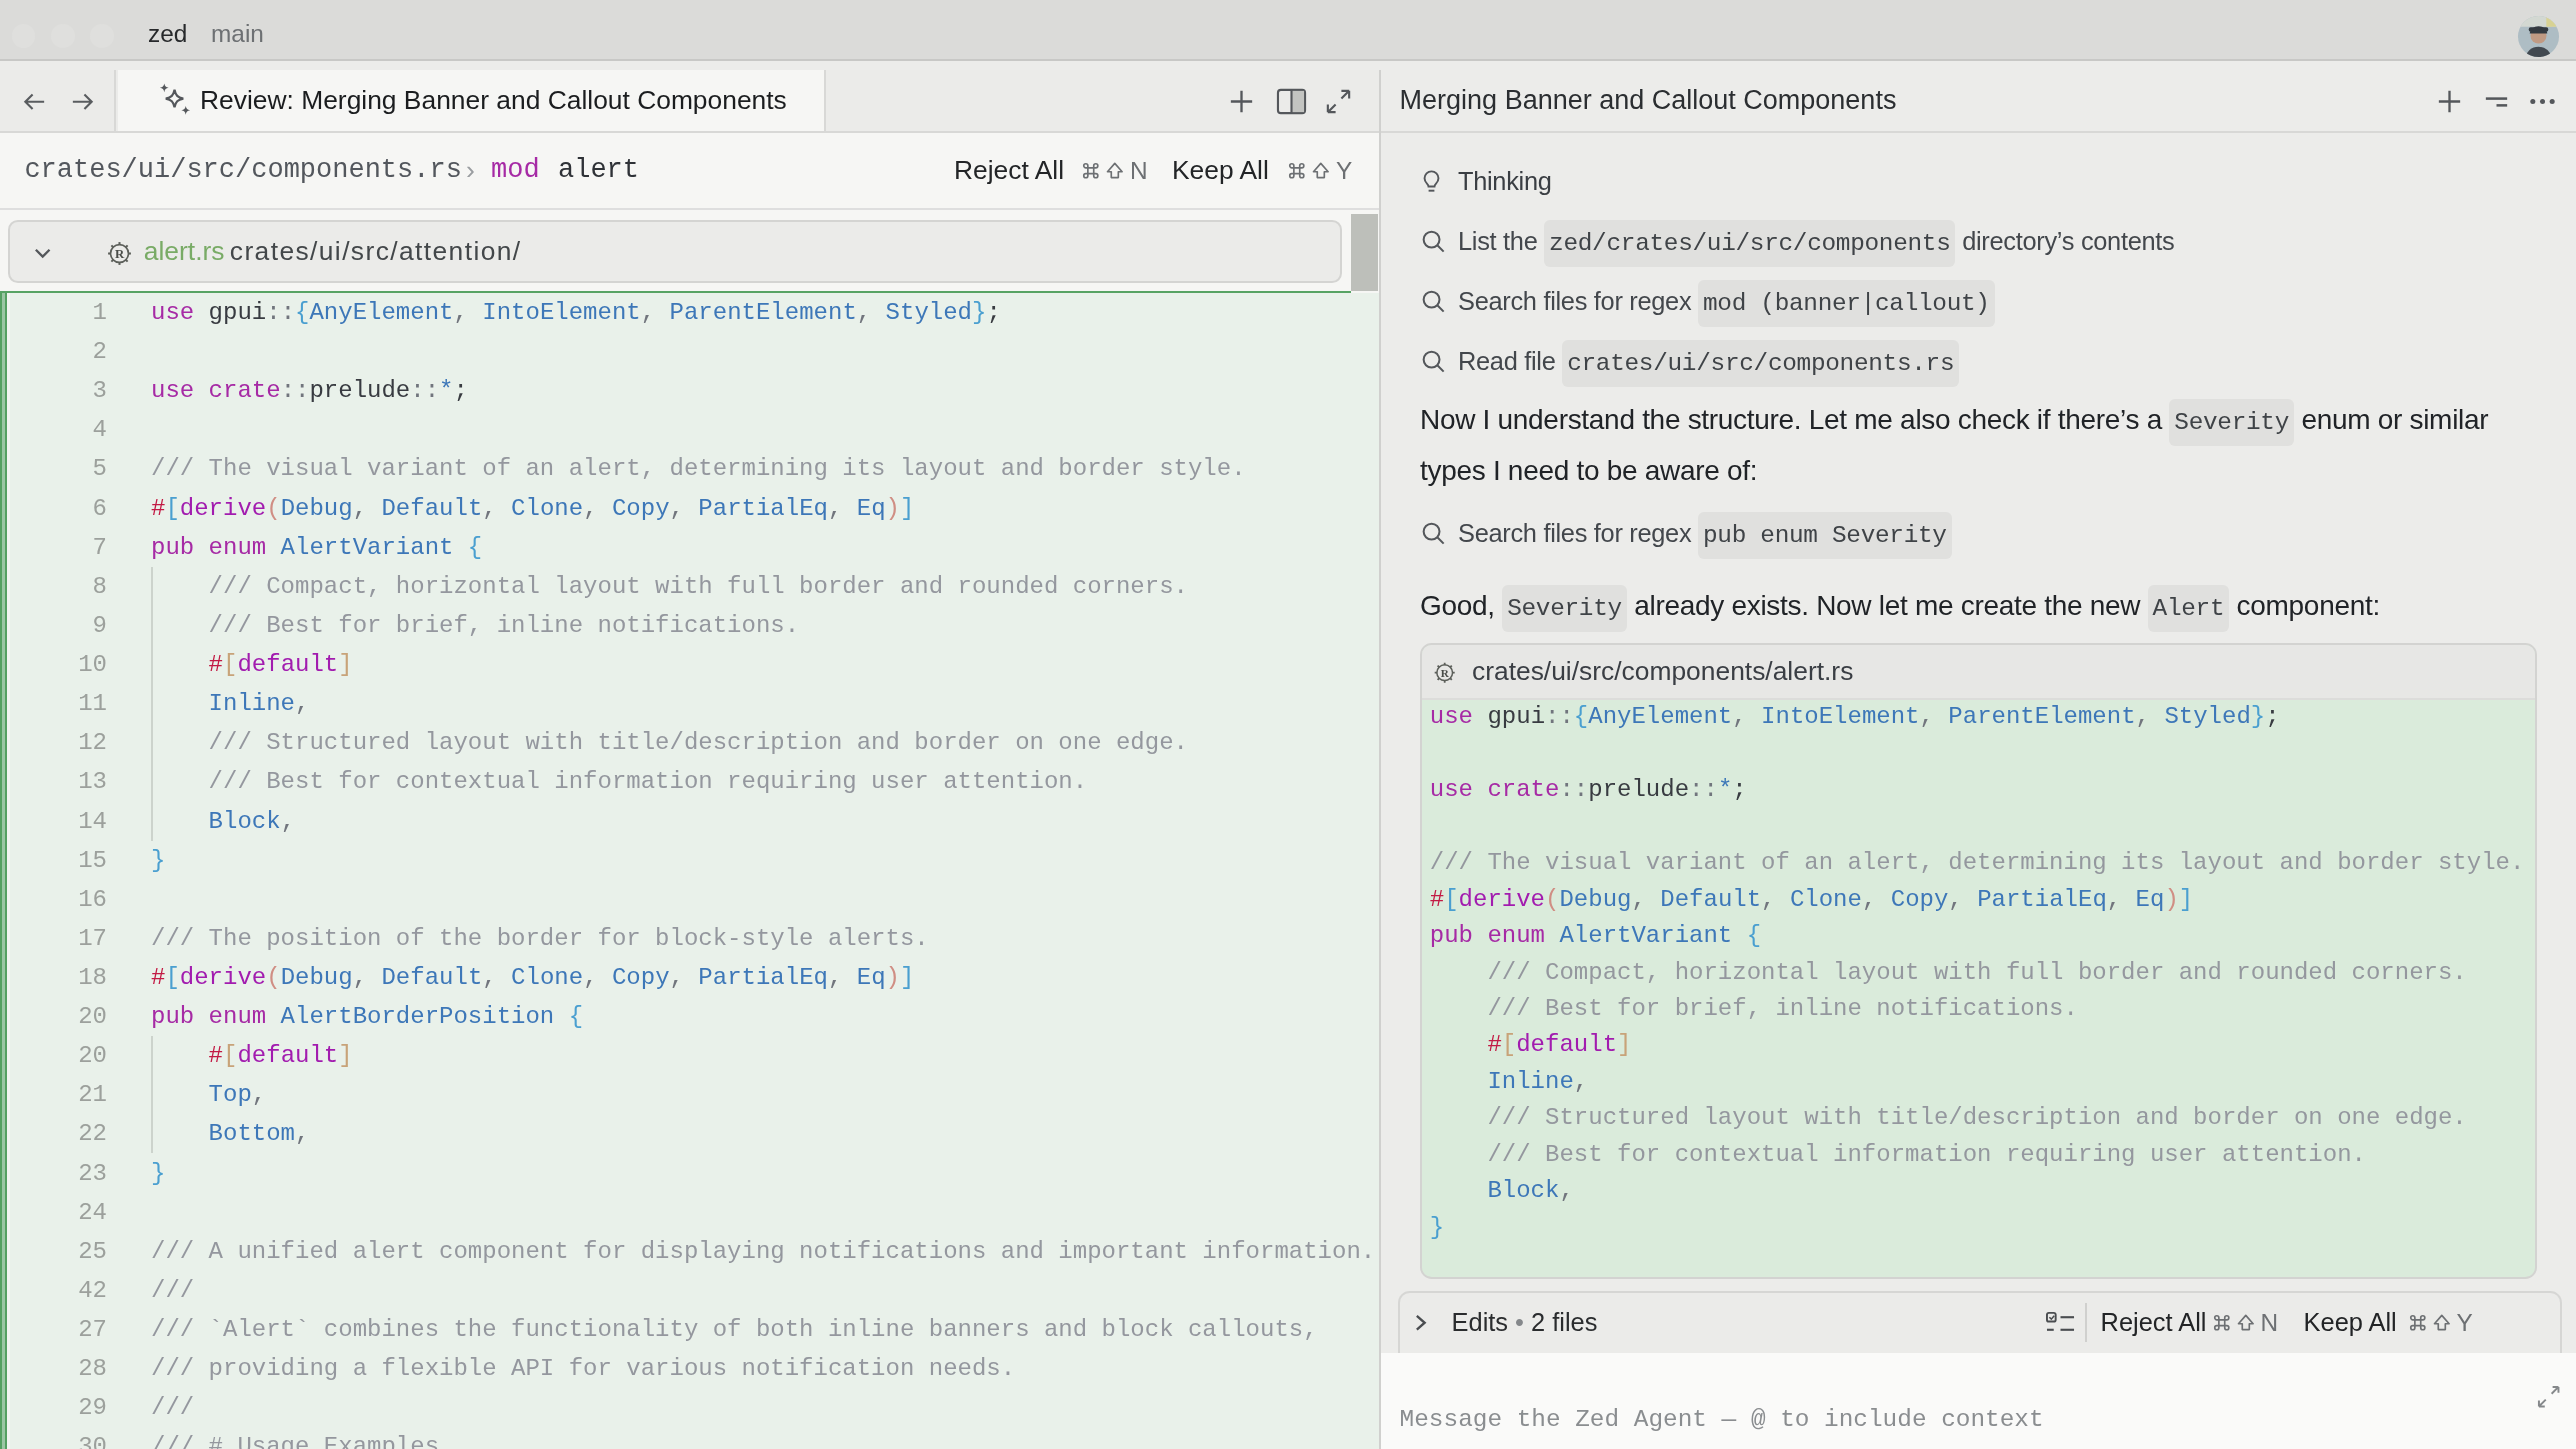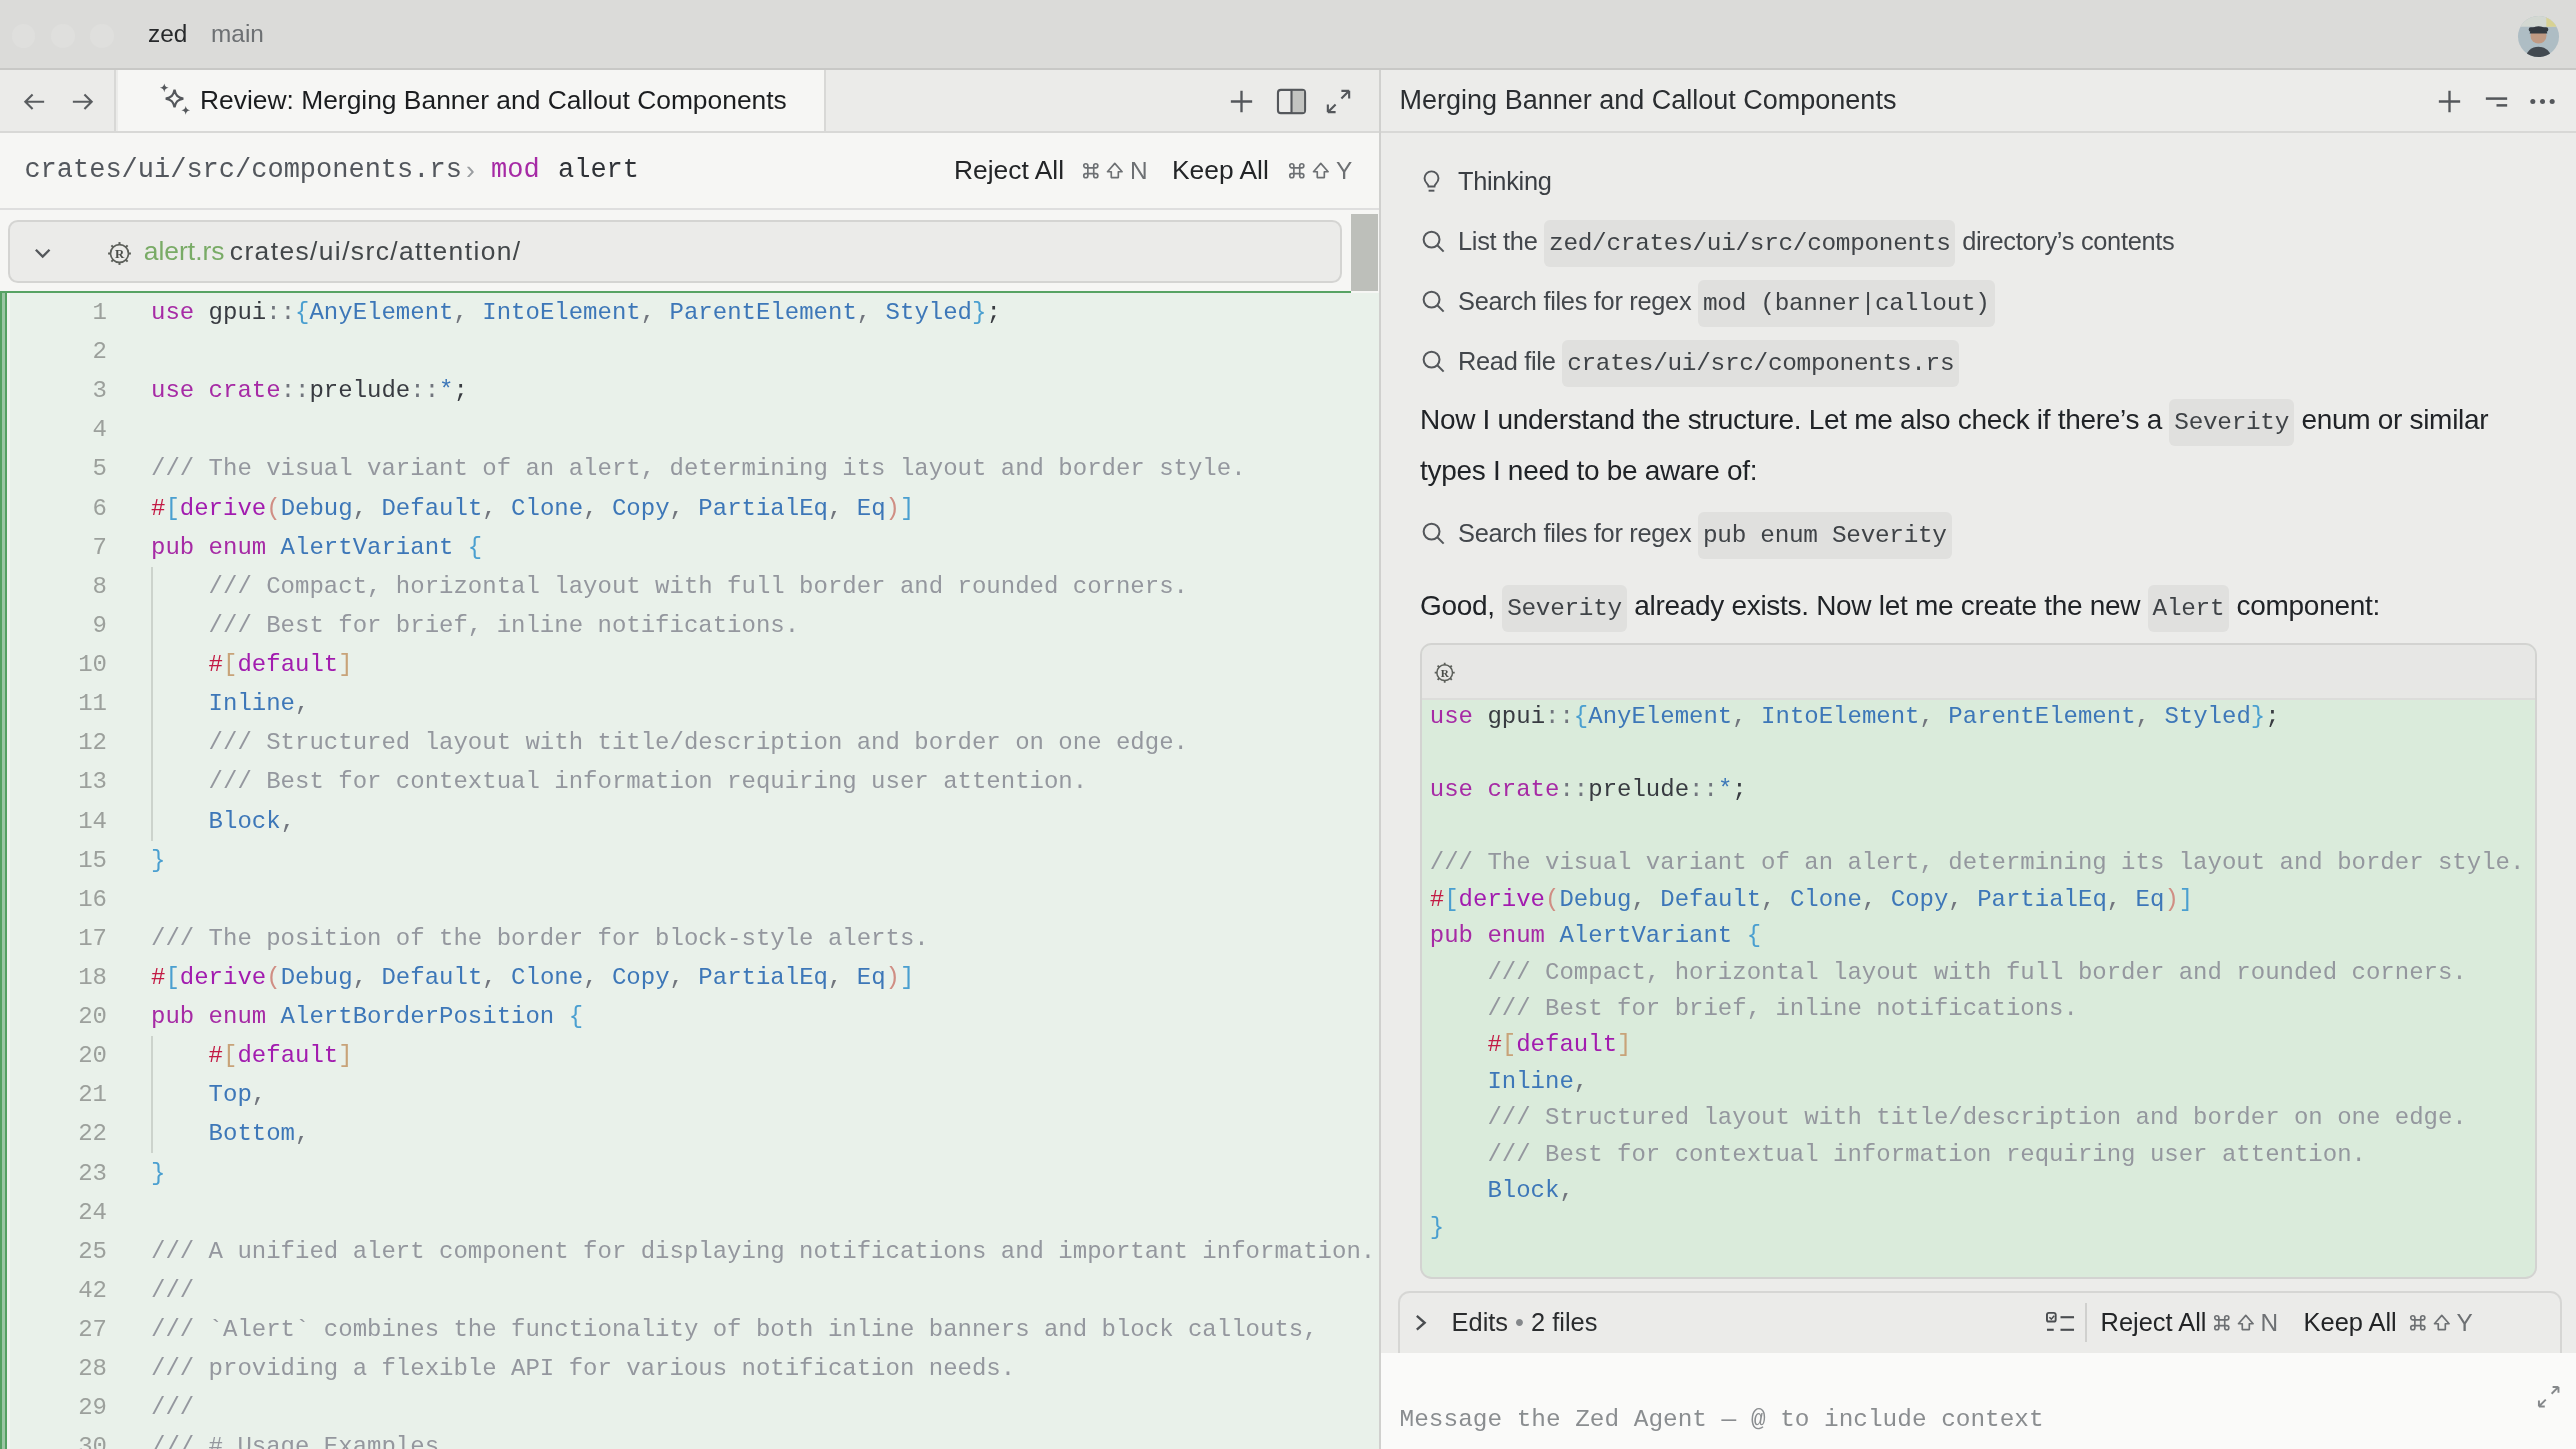--- a/index.html
+++ b/index.html
@@ -2,21 +2,21 @@
 <html><head><meta charset="utf-8">
 <style>
 * { margin:0; padding:0; box-sizing:border-box; }
 html,body { width:2576px; height:1449px; overflow:hidden; }
 body { font-family:"Liberation Sans", sans-serif; position:relative; background:#ececea; }
 .mono { font-family:"Liberation Mono", monospace; }
 i { font-style:normal; }
 i.k { color:#a62aa5; } i.t { color:#3d77b8;margin-top:40px; } i.d { color:#a21caf;text-align:center; }
 i.b { color:#4a9fd0; } i.o { color:#d08e84; } i.a { color:#c8a379; }
 i.r { color:#c21a44; } i.c { color:#94979e; } i.n { color:#383b41; } i.p { color:#71757d; }
-#titlebar { position:absolute; left:0; top:0; width:2576px; height:70px; background:#dbdbd9; border-bottom:2px solid #c8c8c6; }
+#titlebar { position:absolute; left:0; top:0; width:2576px; height:61px; background:#dbdbd9; border-bottom:2px solid #c8c8c6; }
 .tl { position:absolute; top:24.4px; width:23.5px; height:23.5px; border-radius:50%; background:#dfdfdd; }
 #tb-zed { position:absolute; left:148px; top:0; height:68px; line-height:68px; font-size:24.4px; color:#27292b; }
 #tb-main { position:absolute; left:211px; top:0; height:68px; line-height:68px; font-size:24.4px; color:#6d7073; }
 #editor { position:absolute; left:0; top:70px; width:1379px; height:1379px; background:#e9f1ea; overflow:hidden; }
 #tabbar { position:absolute; left:0; top:0; width:1379px; height:63px; background:#ebebe9; border-bottom:2px solid #d8d8d6; }
 #navbox { position:absolute; left:0; top:0; width:116px; height:61px; border-right:2px solid #d8d8d6; }
 #activetab { position:absolute; left:118px; top:0; width:708px; height:61px; background:#f6f6f4; border-right:2px solid #d8d8d6; }
 #tabtitle { position:absolute; left:82px; top:0; height:61px; line-height:61px; font-size:26.4px; color:#1b1d1f; }
 #toolbar { position:absolute; left:0; top:63px; width:1379px; height:77px; background:#f6f6f4; border-bottom:2px solid #dedede; }
 .tbtxt { position:absolute; top:0; height:75px; line-height:75px; white-space:nowrap; }
@@ -345,20 +345,21 @@
                 <path d="M17 27 V30.4"></path>
                 <path d="M3.6 17 H7"></path>
                 <path d="M27 17 H30.4"></path>
                 <path d="M7.5 7.5 L9.9 9.9"></path>
                 <path d="M24.1 24.1 L26.5 26.5"></path>
                 <path d="M26.5 7.5 L24.1 9.9"></path>
                 <path d="M9.9 24.1 L7.5 26.5"></path>
               </g>
               <text x="17" y="22.5" font-family="Liberation Serif" font-weight="bold" font-size="15" fill="#494c48" text-anchor="middle">R</text>
             </svg>
+            <span id="cardtitle">crates/ui/src/components/alert.rs</span>
           </div>
 <div class="crow" style="top:54px">
             <span class="cd2"><i class="k">use</i><i class="n"> gpui</i><i class="p">::</i><i class="b">{</i><i class="t">AnyElement</i><i class="p">, </i><i class="t">IntoElement</i><i class="p">, </i><i class="t">ParentElement</i><i class="p">, </i><i class="t">Styled</i><i class="b">}</i><i class="n">;</i></span>
           </div>
 <div class="crow" style="top:91px">
             <span class="cd2"></span>
           </div>
 <div class="crow" style="top:127px">
             <span class="cd2"><i class="k">use crate</i><i class="p">::</i><i class="n">prelude</i><i class="p">::</i><i class="t">*</i><i class="n">;</i></span>
           </div>

